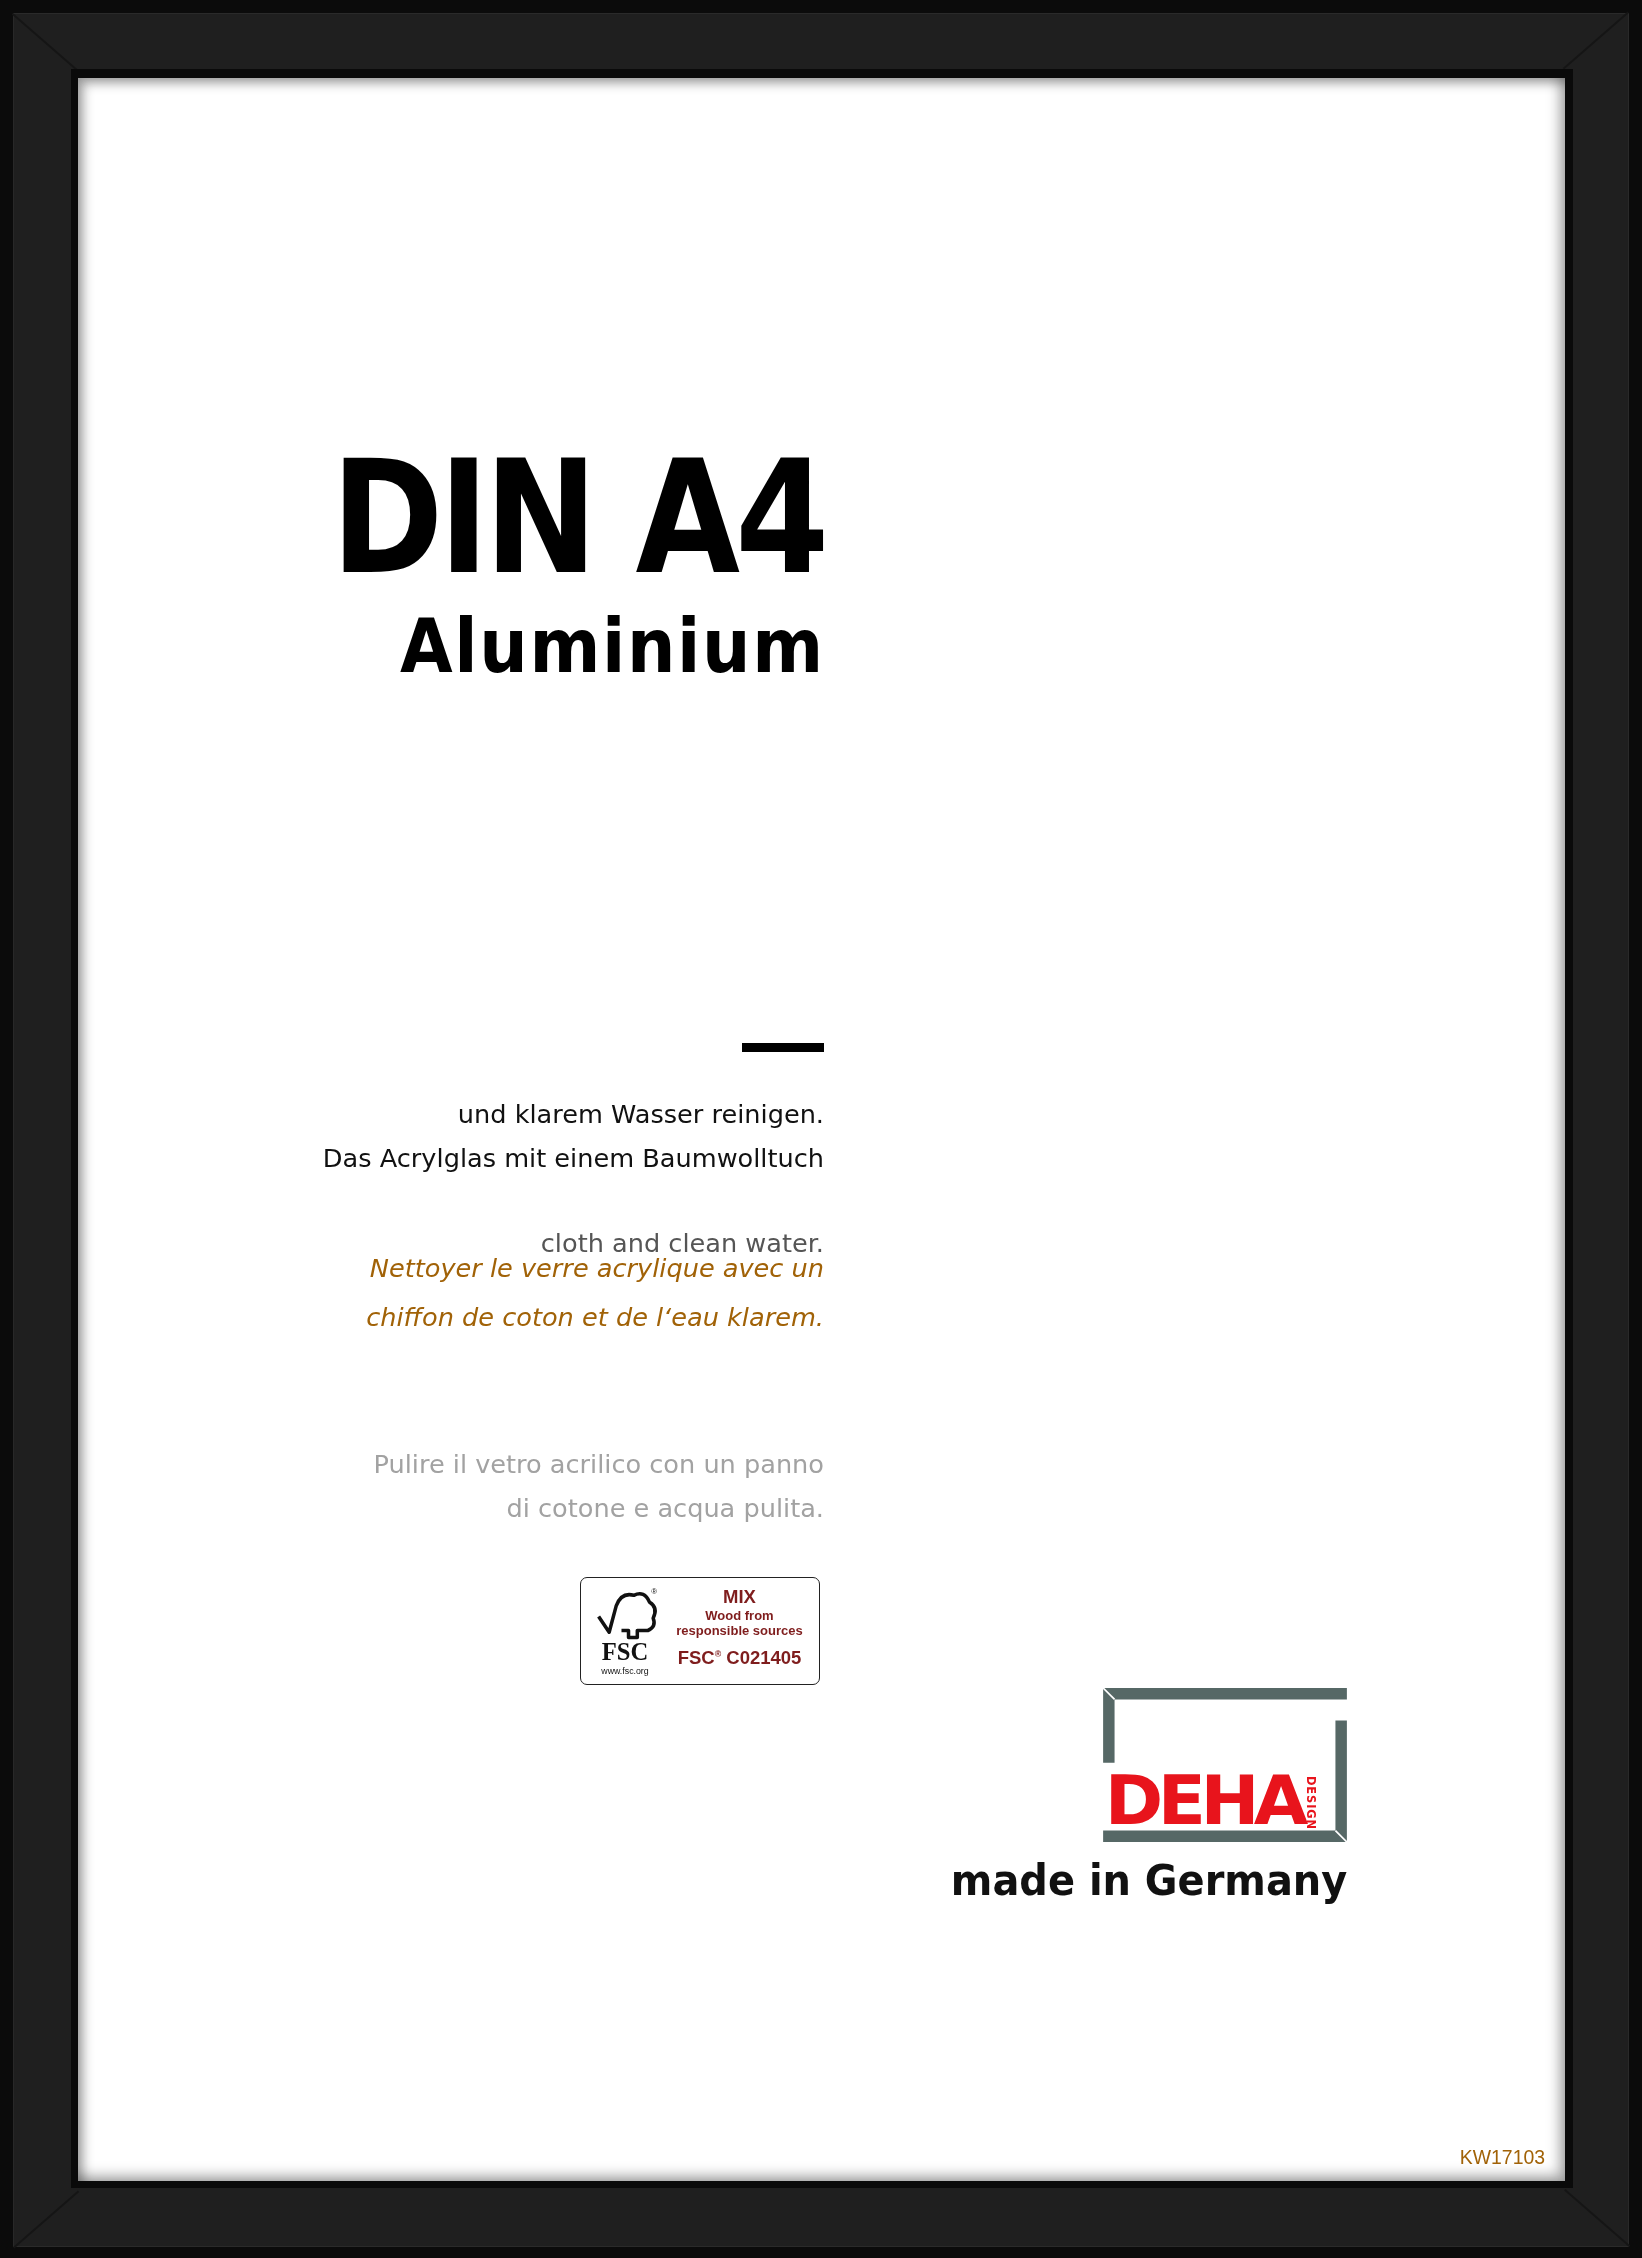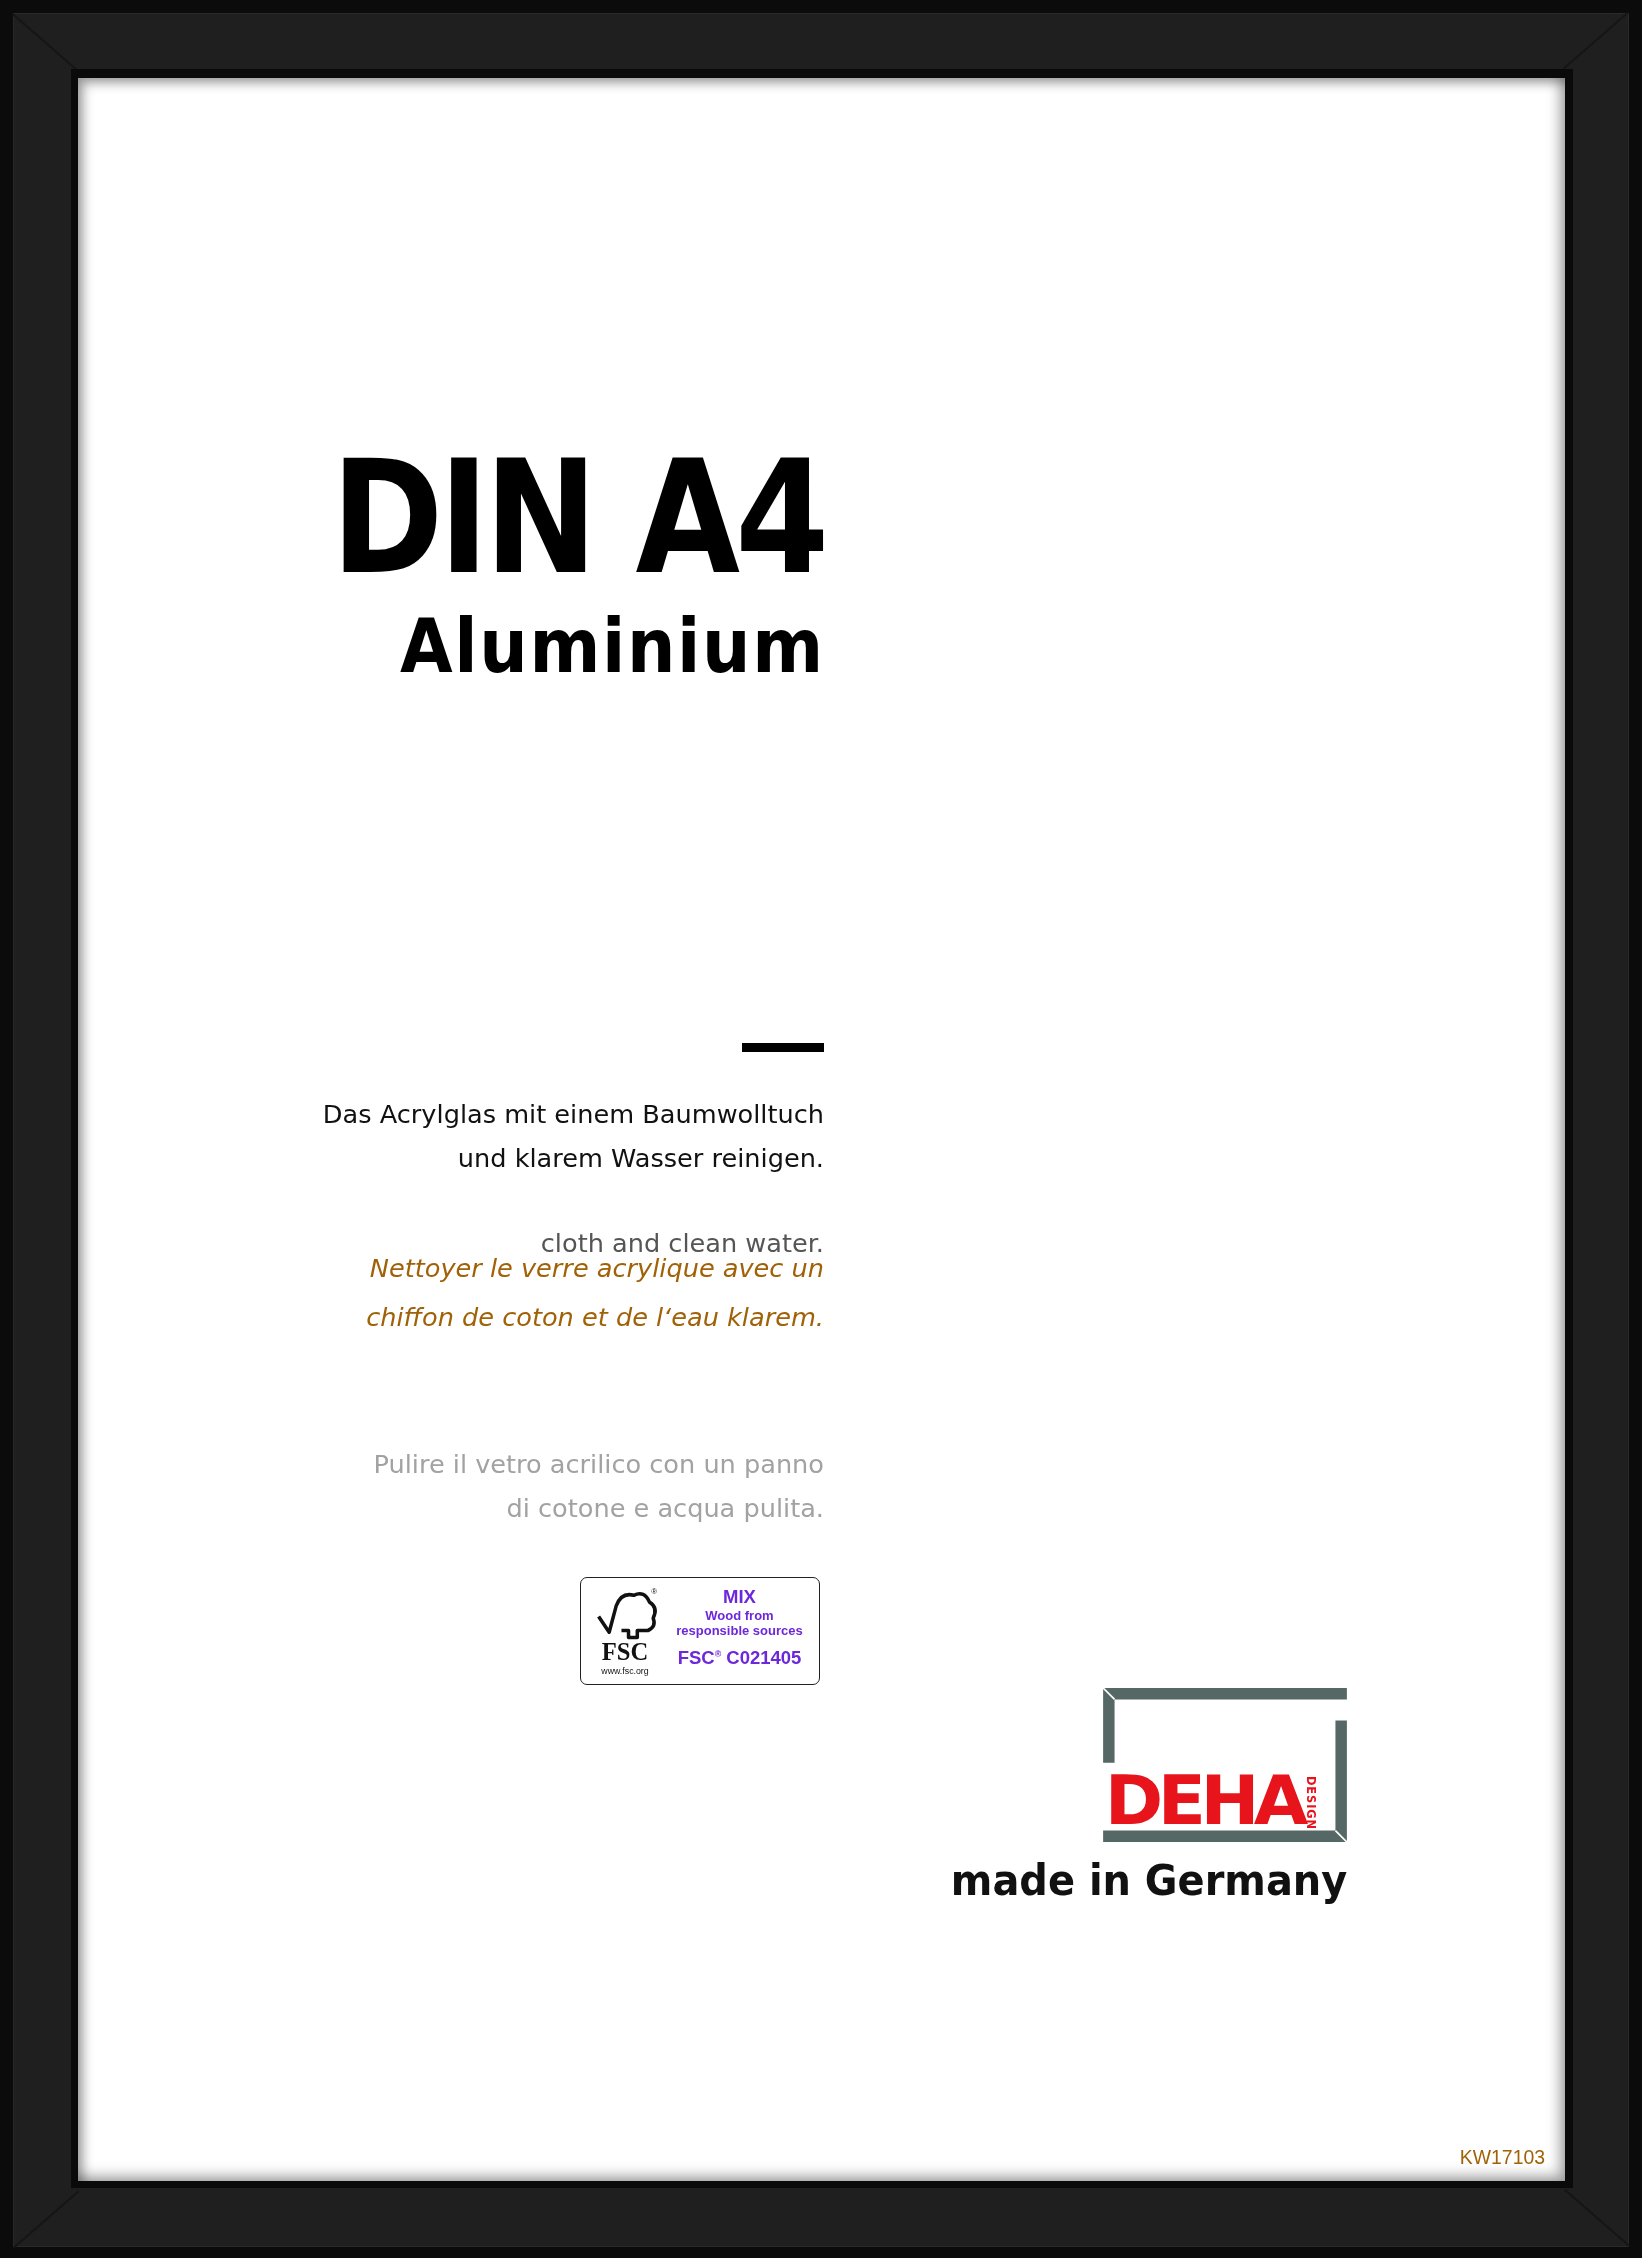--- a/index.html
+++ b/index.html
@@ -17,21 +17,21 @@
   .rule { left:742px; top:1043px; width:82px; height:8.8px; background:#000; }
   .para { right:819px; text-align:right; font-family:"DejaVu Sans", sans-serif; font-size:25.6px; white-space:nowrap; }
   .para div { height:44px; line-height:44px; }
   .p-de { top:1092px; color:#111; }
   .p-en { top:1221px; color:#555; }
   .p-fr { top:1244px; color:#a16207;font-style:italic; }
   .p-fr div { height:49px; line-height:49px; }
   .p-it { top:1442px; color:#a2a2a2; }
   .fsc { left:580px; top:1577px; width:240px; height:108px; border:1.8px solid #222; border-radius:7px; background:#fff; box-sizing:border-box; }
   .fsc-logo { position:absolute; left:5.3px; top:5.3px; width:78px; height:95px; }
-  .fsc-right { position:absolute; left:86px; top:7px; width:145px; text-align:center; color:#6d28d9; font-family:"Liberation Sans", sans-serif; }
+  .fsc-right { position:absolute; left:86px; top:7px; width:145px; text-align:center; color:#7f1d1d; font-family:"Liberation Sans", sans-serif; }
   .fsc-mix { font-size:18.5px; font-weight:bold; line-height:23px; }
   .fsc-wood { font-size:13px; font-weight:bold; line-height:15px; }
   .fsc-code { font-size:18.5px; font-weight:bold; line-height:25px; margin-top:3.5px; }
   .fsc-code sup { font-size:8.8px; }
   .deha { left:1103px; top:1688px; width:244px; height:154px; }
   .made { right:296px; top:1860px; font-family:"DejaVu Sans", sans-serif; font-weight:bold; font-size:42px; line-height:1; color:#111; white-space:nowrap; transform:scaleX(0.95); transform-origin:right center; }
   .code { right:98px; top:2146px; font-family:"Liberation Sans", sans-serif; font-size:19.4px; color:#a16207; }
 </style>
 </head>
 <body>
@@ -44,22 +44,22 @@
 <div class="miter" style="left:1629px;top:2247px;transform:rotate(-139deg);width:86px;"></div>
 <div class="frame-inner-edge"></div>
 <div class="mat"></div>
 
 <div class="abs title">DIN A4</div>
 <div class="abs subtitle">Aluminium</div>
 
 <div class="abs rule"></div>
 
 <div class="abs para p-de">
+  <div>und klarem Wasser reinigen.</div>
   <div>Das Acrylglas mit einem Baumwolltuch</div>
-  <div>und klarem Wasser reinigen.</div>
 </div>
 <div class="abs para p-en">
   <div>cloth and clean water.</div>
 </div>
 <div class="abs para p-fr">
   <div>Nettoyer le verre acrylique avec un</div>
   <div>chiffon de coton et de l‘eau klarem.</div>
 </div>
 <div class="abs para p-it">
   <div>Pulire il vetro acrilico con un panno</div>

